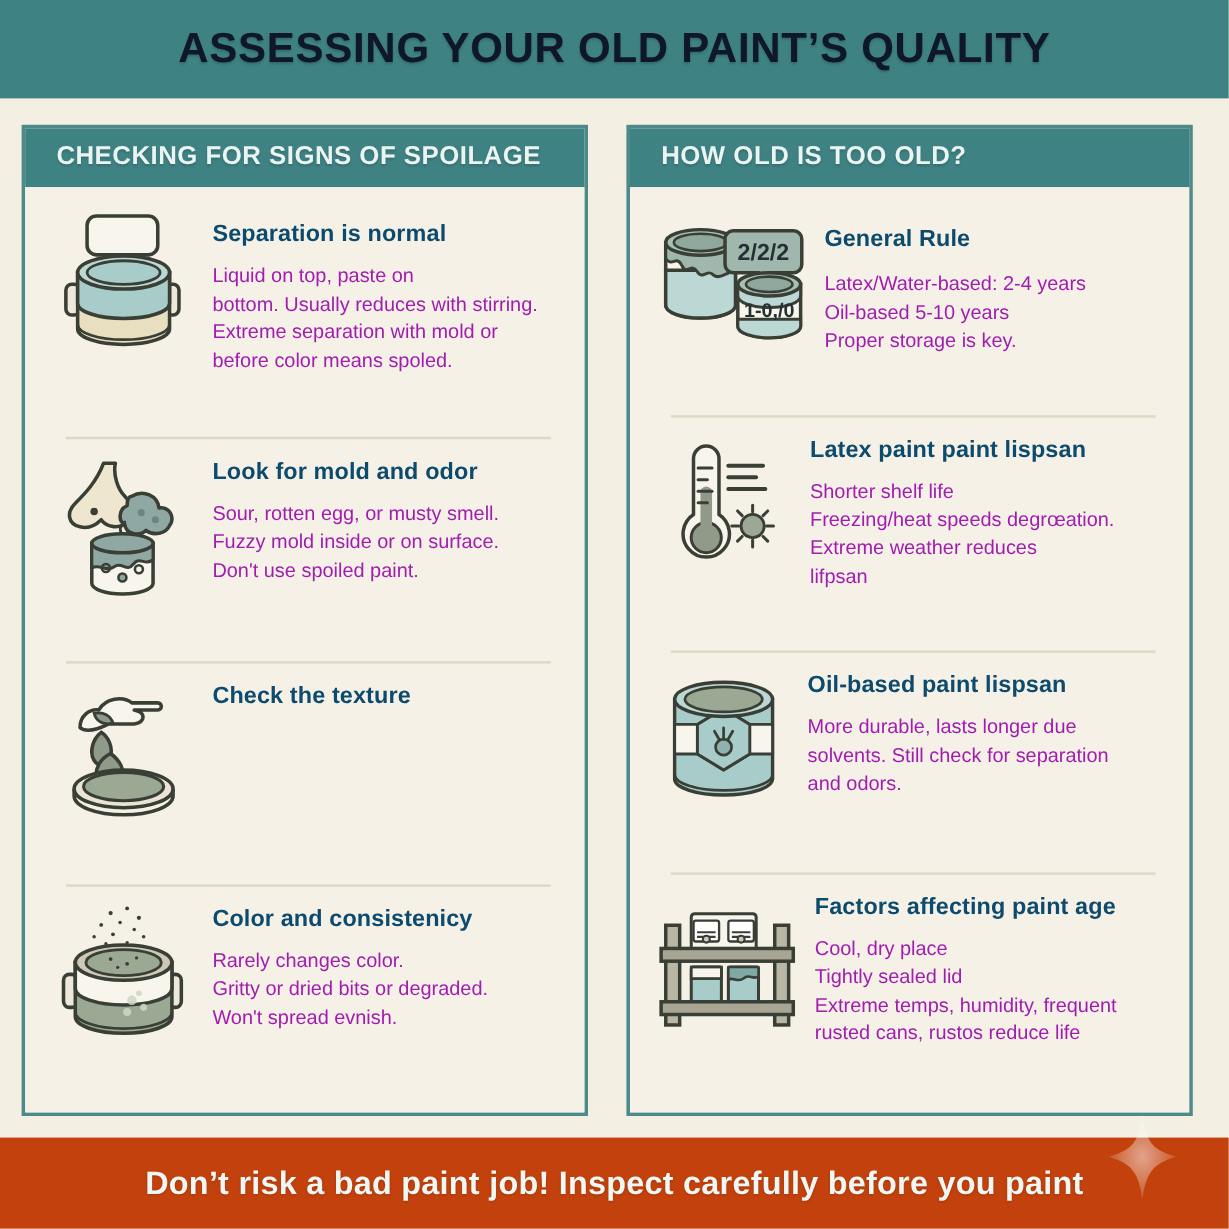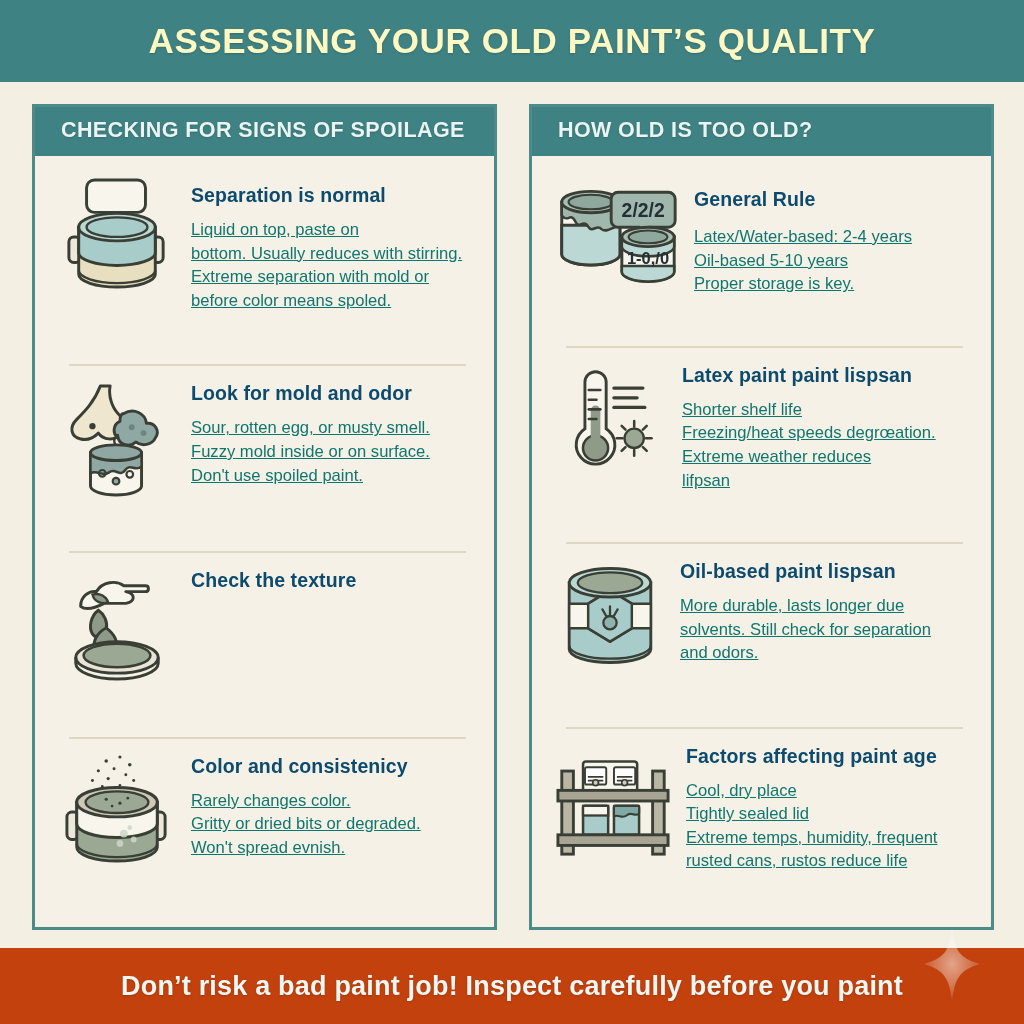--- a/index.html
+++ b/index.html
@@ -16,35 +16,35 @@
     display: flex; flex-direction: column;
   }
 
   
   .header {
     height: 82px; flex: 0 0 82px;
     background: #3f8284;
     display: flex; align-items: center; justify-content: center;
   }
   .header-title {
-    color: #fef9c3;
+    color: #0f172a;
     font-size: 35px;
     font-weight: bold;
     letter-spacing: 0.6px;
     text-align: center;
     text-shadow: 0 1px 2px rgba(0,0,0,0.18);
     font-family: "Liberation Sans", sans-serif;
   }
 
   
   .body {
     flex: 1 1 auto;
     display: flex;
     gap: 32px;
-    padding: 22px 30px 18px 32px;
+    padding: 22px 30px 18px 18px;
     min-height: 0;
   }
   .column {
     flex: 1 1 50%;
     display: flex; flex-direction: column;
     border: 3px solid #4d8b8b;
     background: #f5f1e6;
     min-height: 0;
   }
   .col-header {
@@ -93,22 +93,21 @@
   .item-title {
     font-size: 19.5px;
     font-weight: bold;
     color: #0c4a6e;
     margin-bottom: 11px;
     letter-spacing: 0.1px;
   }
   .item-body {
     font-size: 16.6px;
     line-height: 1.42;
-    color: #0f766e;
-    text-decoration: underline;
+    color: #a21caf;
   }
   .item-body span { display: block; }
 
   
   .left  .item:nth-child(1) .item-text { padding-top: 10px; }
   .right .item:nth-child(1) .item-text { padding-top: 14px; }
   .right .item:nth-child(1) .item-body { margin-top: 14px; }
 
   
   .footer {

